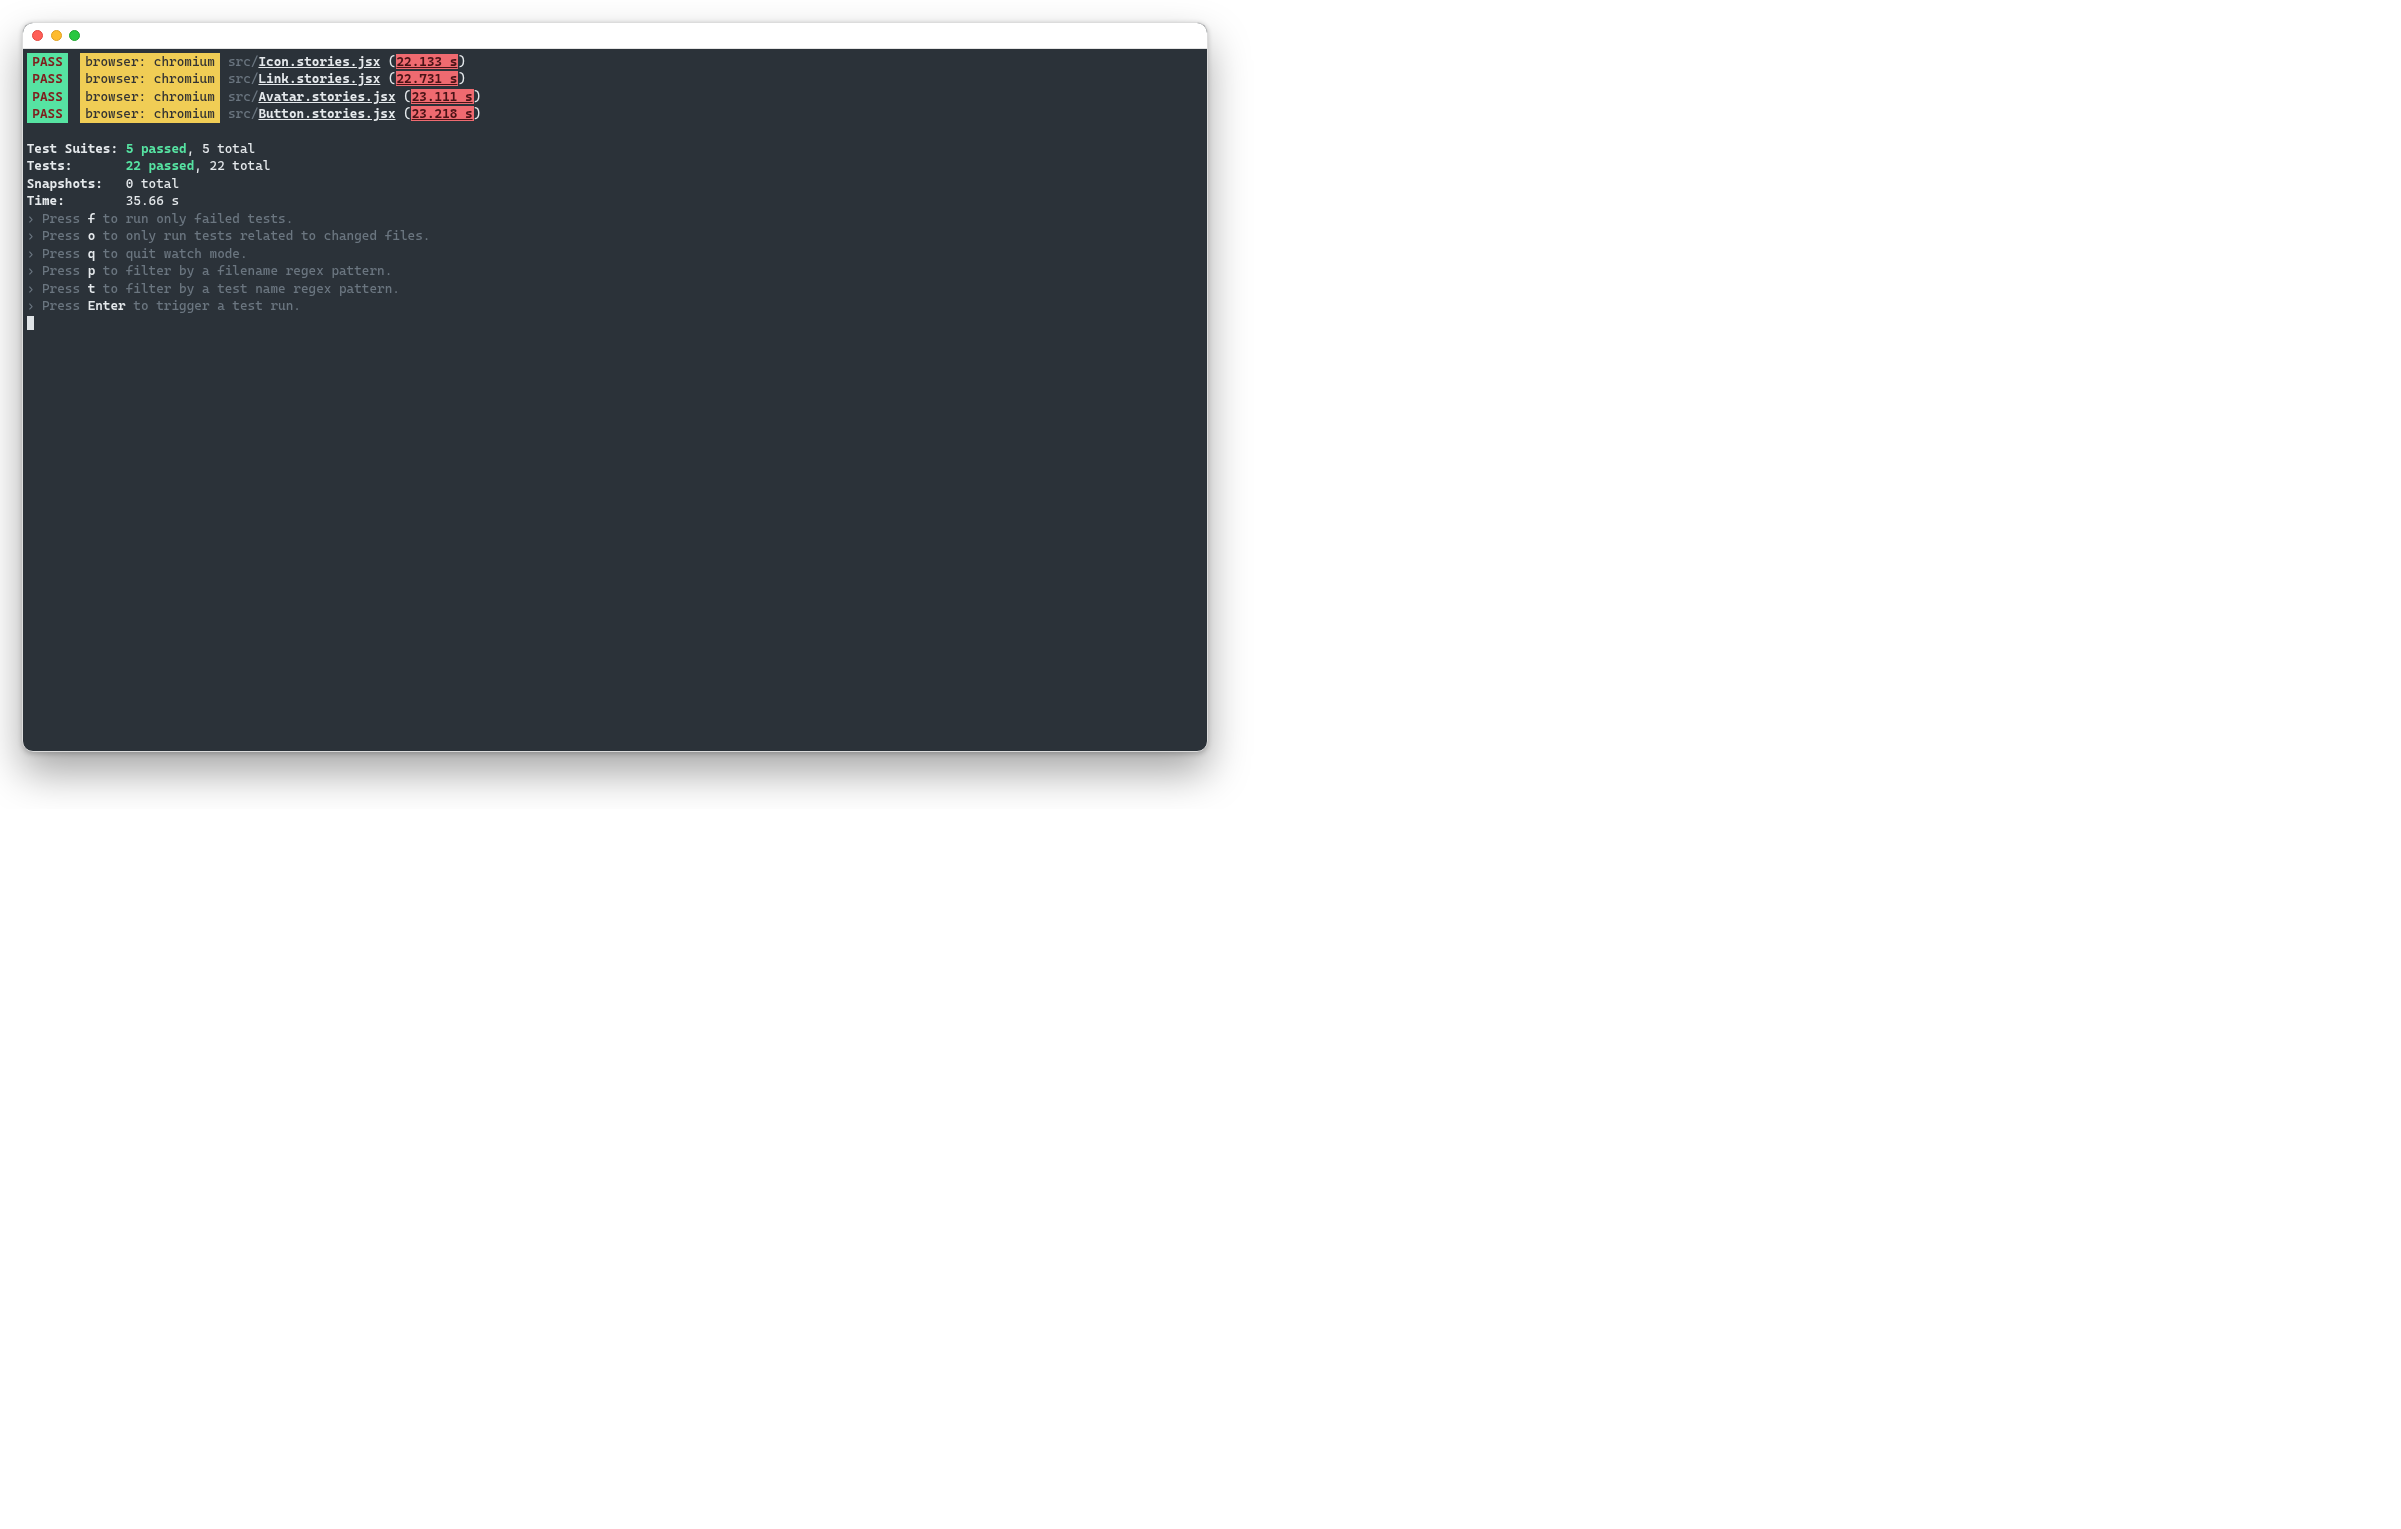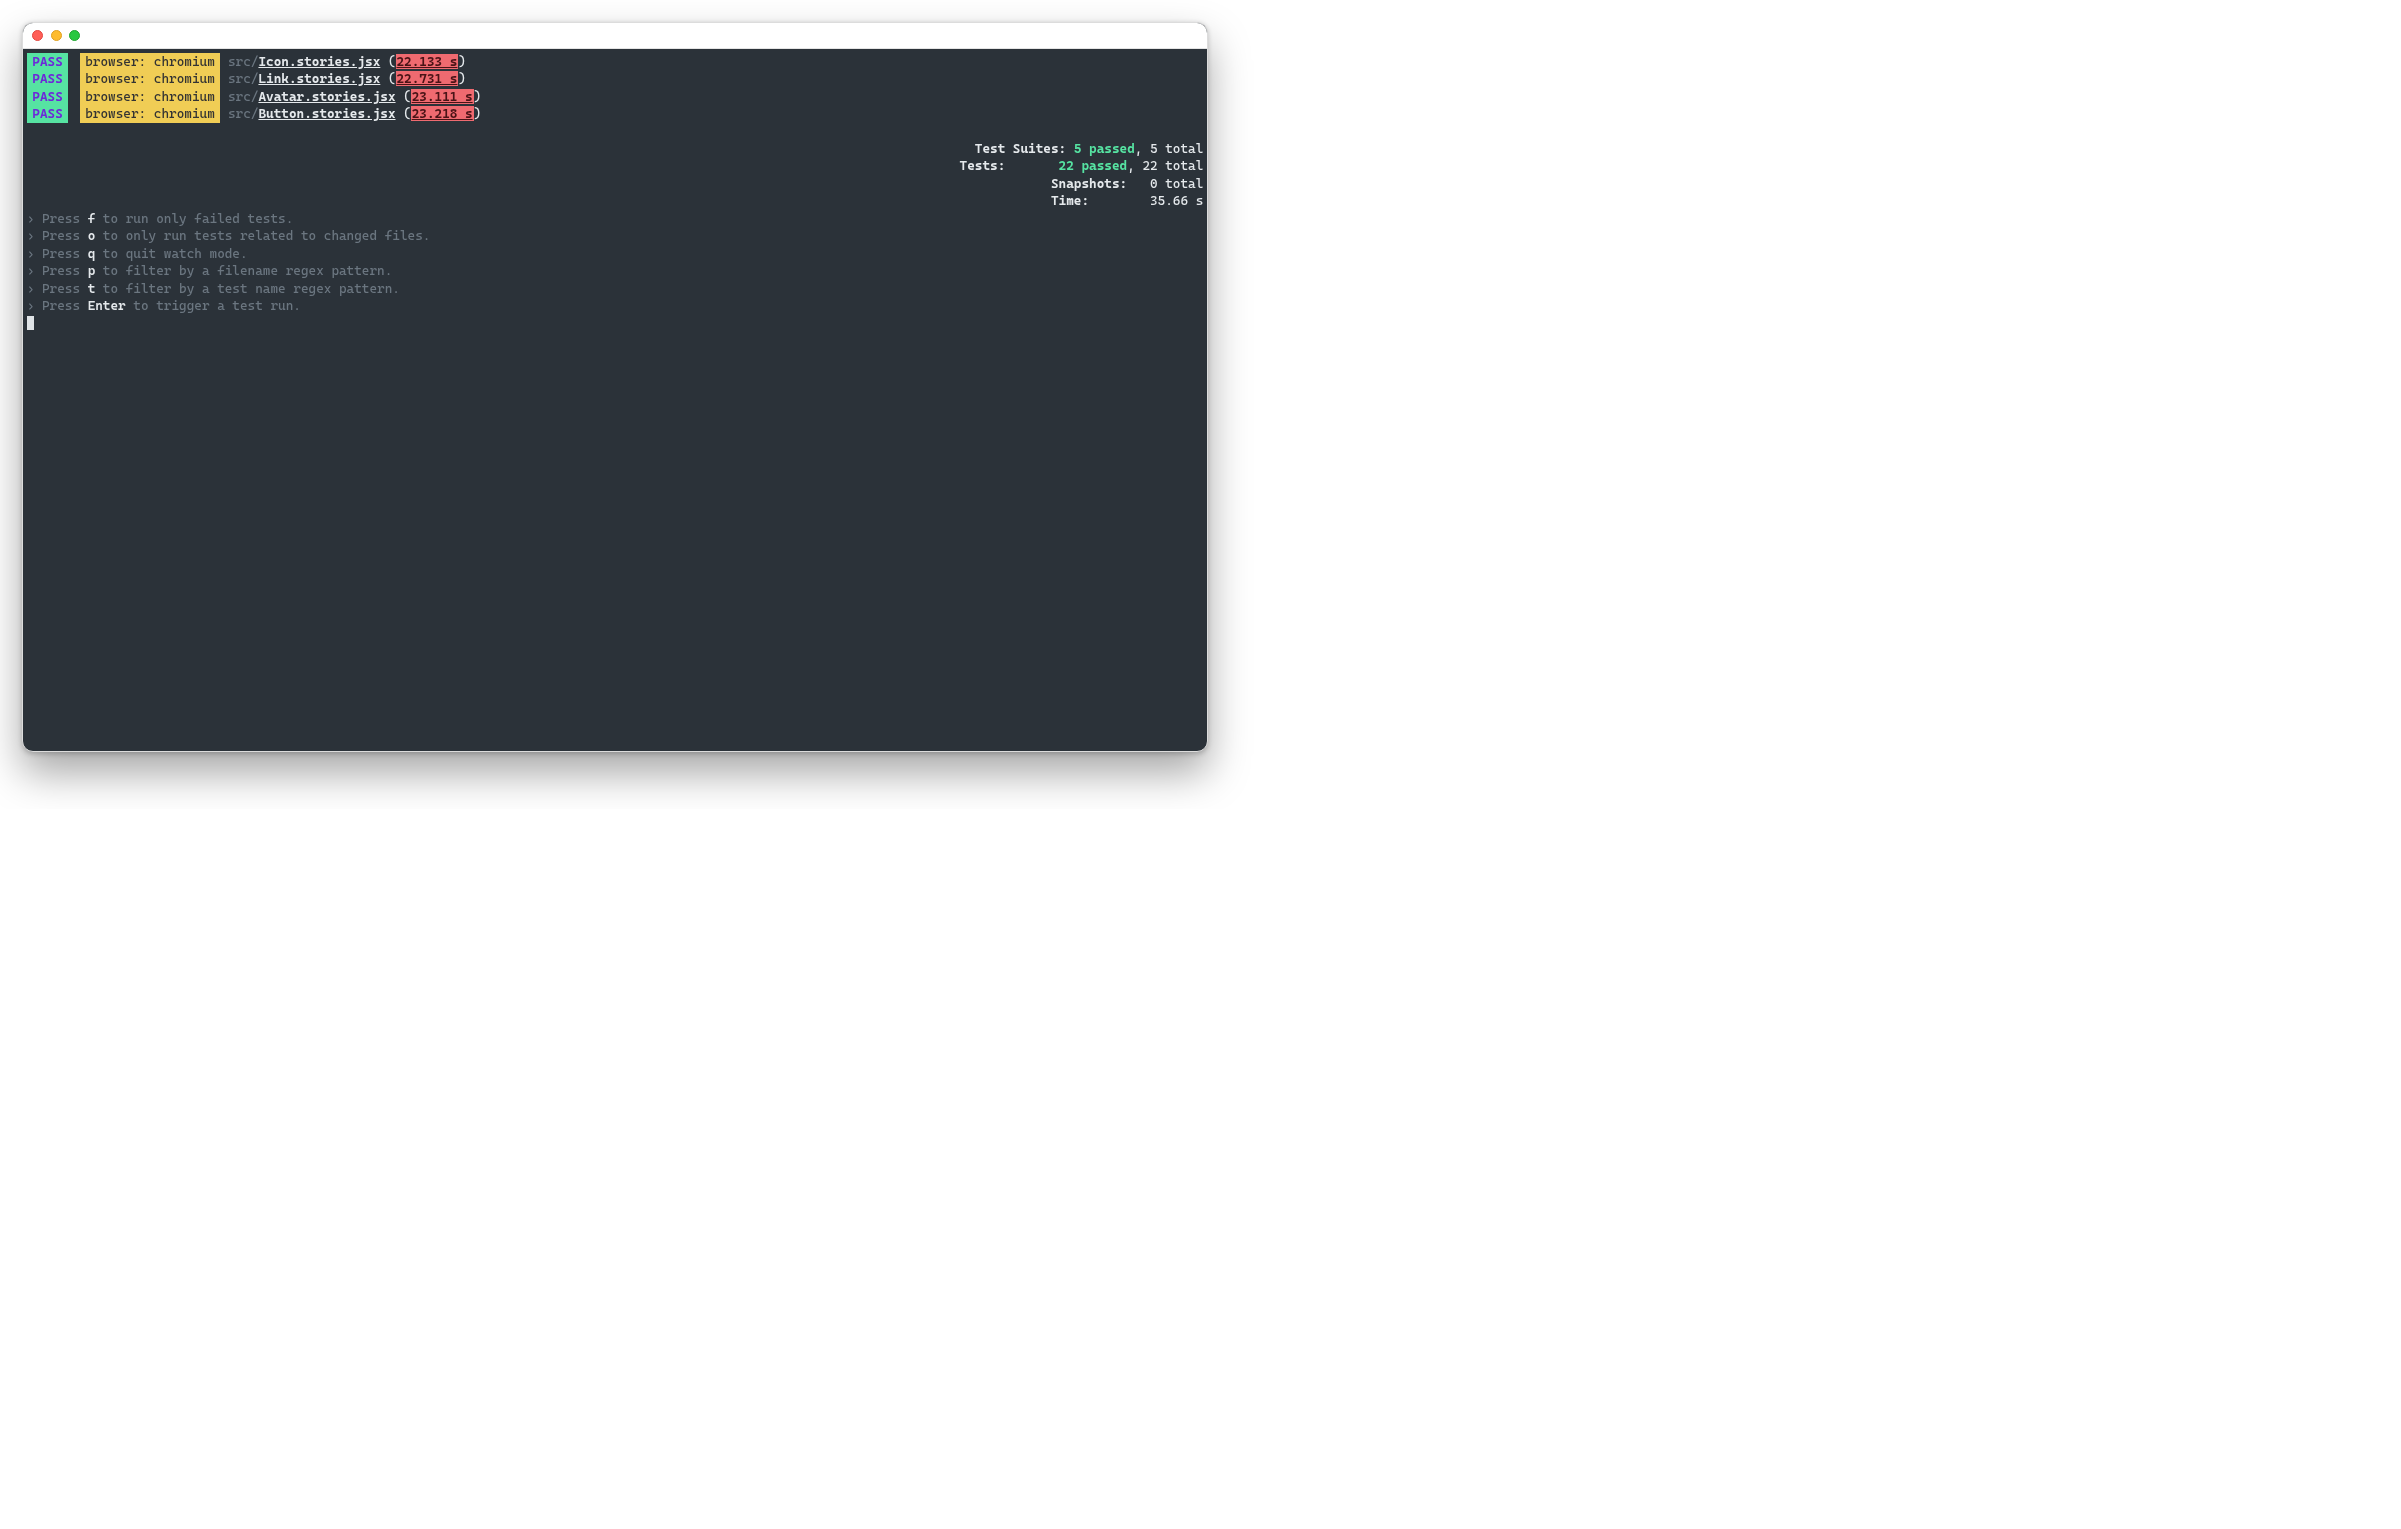--- a/index.html
+++ b/index.html
@@ -46,21 +46,21 @@
     padding: 3.7px 3.7px 3.7px 3.7px;
     color: #e5e9ec;
     height: calc(100% - 26px);
     overflow: hidden;
   }
   .results-rows { margin-bottom: 13px; }
   .row { white-space: nowrap; }
   .badge-status {
     display: inline-block;
     background: #56e3a2;
-    color: #6d28d9;
+    color: #7f1d1d;
     font-weight: 700;
     padding: 0 5.6px;
   }
   .badge-browser {
     display: inline-block;
     background: #f0cd55;
     color: #333;
     padding: 0 5.6px;
     margin-left: 3.7px;
   }
@@ -68,21 +68,21 @@
   .file { color: #e5e9ec; font-weight: 700; text-decoration: underline; }
   .time-seg {
     background: #ef6a70;
     color: #4a1316;
     font-weight: 700;
     text-decoration: underline;
     padding: 0 0.9px;
   }
 
   .summary { margin-top: 16.7px; }
-  .summary-row { white-space: pre; text-align: right; }
+  .summary-row { white-space: pre; }
   .label-bold { font-weight: 700; color: #e5e9ec; }
   .green-bold { color: #56e3a2; font-weight: 700; }
   .dim { color: #6b7680; }
 
   .watch-title { font-weight: 700; margin-top: 16.7px; }
   .watch-row { color: #6b7680; }
   .watch-row .arrow { color: #6b7680; }
   .watch-row .key { color: #e5e9ec; font-weight: 600; }
 
   .cursor {

